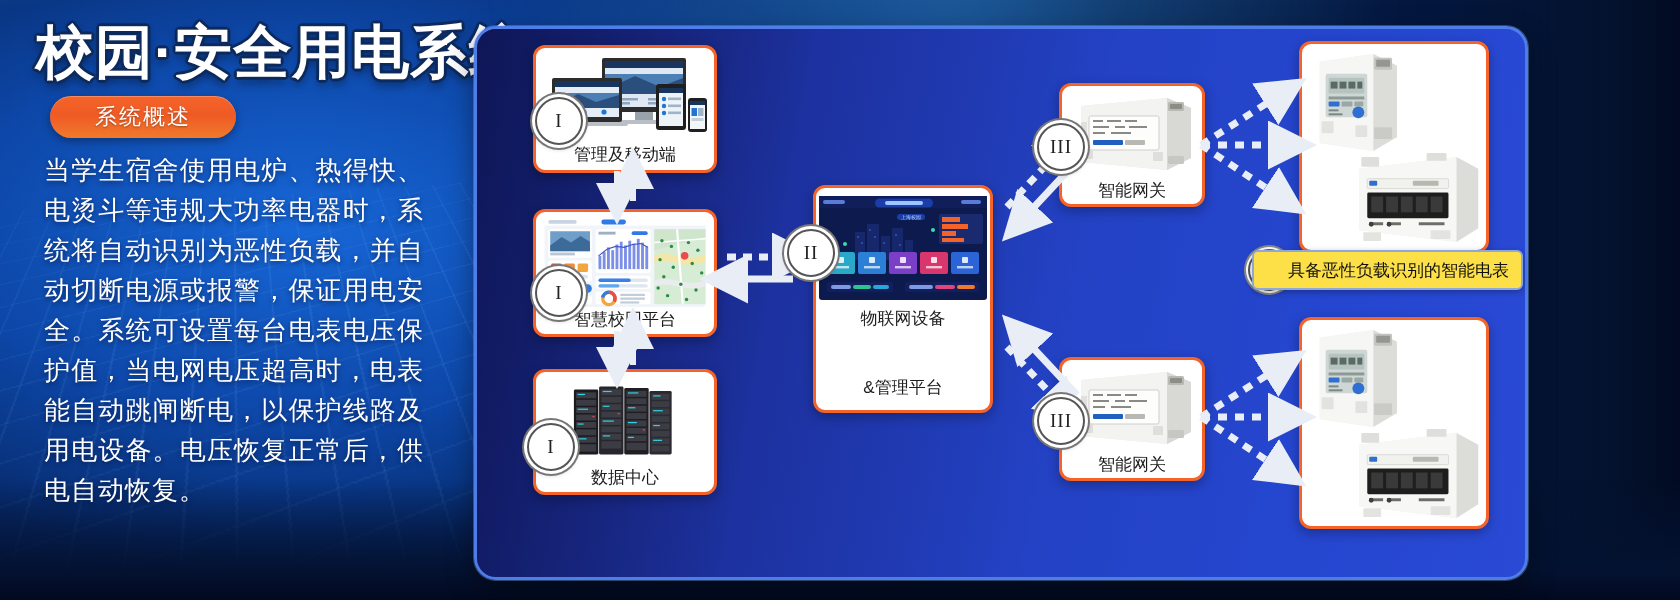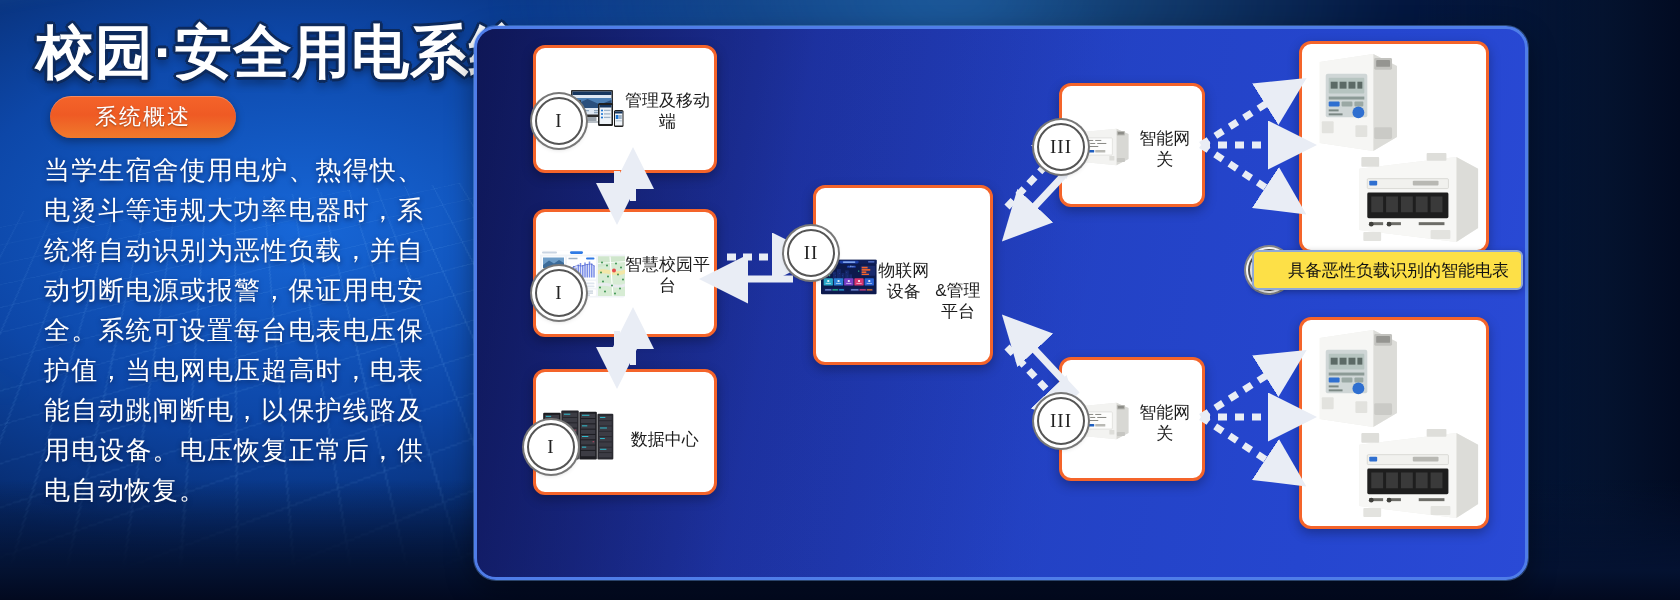--- a/index.html
+++ b/index.html
@@ -69,21 +69,21 @@
     background:linear-gradient(100deg,#1c2a86 0%, #1f34a0 25%, #2342c4 55%, #2546cf 80%, #2a4ad6 100%);
     border:3px solid #4f7de8;
     box-shadow:0 0 0 1px rgba(120,180,255,.35), 0 10px 28px rgba(0,0,0,.4);
     overflow:hidden;}
   #panel .panel-shade{position:absolute;inset:0;
     background:linear-gradient(100deg,rgba(10,16,70,.75) 0%, rgba(20,35,140,.25) 30%, rgba(0,0,0,0) 58%);}
 
   
   .card{position:absolute;background:#fff;border:3px solid #f4642a;border-radius:12px;
     box-shadow:0 4px 12px rgba(0,0,0,.3);box-sizing:border-box;
-    display:flex;flex-direction:row;align-items:center;justify-content:flex-start;}
+    display:flex;flex-direction:column;align-items:center;justify-content:flex-start;}
   .card .cap{font-size:17px;color:#1b1b1b;line-height:21px;text-align:center;width:100%;margin-top:48px;}
 
   
   .rb{position:absolute;width:44px;height:44px;border-radius:50%;
     background:#fff;border:2px solid #555;
     box-shadow:0 0 0 3px #fff, 0 0 0 5px #777, 0 2px 6px rgba(0,0,0,.45);
     display:flex;align-items:center;justify-content:center;
     font-size:19px;color:#222;letter-spacing:1px;z-index:6;font-family:"Liberation Serif",serif;}
 
   
@@ -357,21 +357,21 @@
       <g fill="#d8476b">
           <rect x="31" y="46" width="3" height="1.6"></rect>
           <rect x="65" y="42" width="3" height="1.6"></rect>
           <rect x="99" y="64" width="3" height="1.6"></rect>
         </g>
     </svg>
     <div class="cap" style="margin-top:8px">数据中心</div>
   </div>
   <div class="rb" style="left:50px;top:394px">I</div>
 
-  <div class="card" style="left:336px;top:156px;width:180px;height:180px;padding:8px 5px 4px">
+  <div class="card" style="left:336px;top:156px;width:180px;height:228px;padding:8px 5px 4px">
     <svg width="168" height="104" viewBox="0 0 168 104">
       <rect x="0" y="0" width="168" height="104" rx="3" fill="#0d1a4d"></rect>
       <rect x="0" y="0" width="168" height="12" fill="#101f5a"></rect>
       <rect x="4" y="4" width="22" height="4" rx="2" fill="#5b7bd8"></rect>
       <rect x="56" y="2.5" width="58" height="9" rx="4.5" fill="#1b3da8"></rect>
       <rect x="66" y="5" width="38" height="4" rx="2" fill="#9fc4ff"></rect>
       <rect x="142" y="4" width="20" height="4" rx="2" fill="#5b7bd8"></rect>
 
       <g fill="#16286b">
         <rect x="36" y="36" width="10" height="28"></rect>

